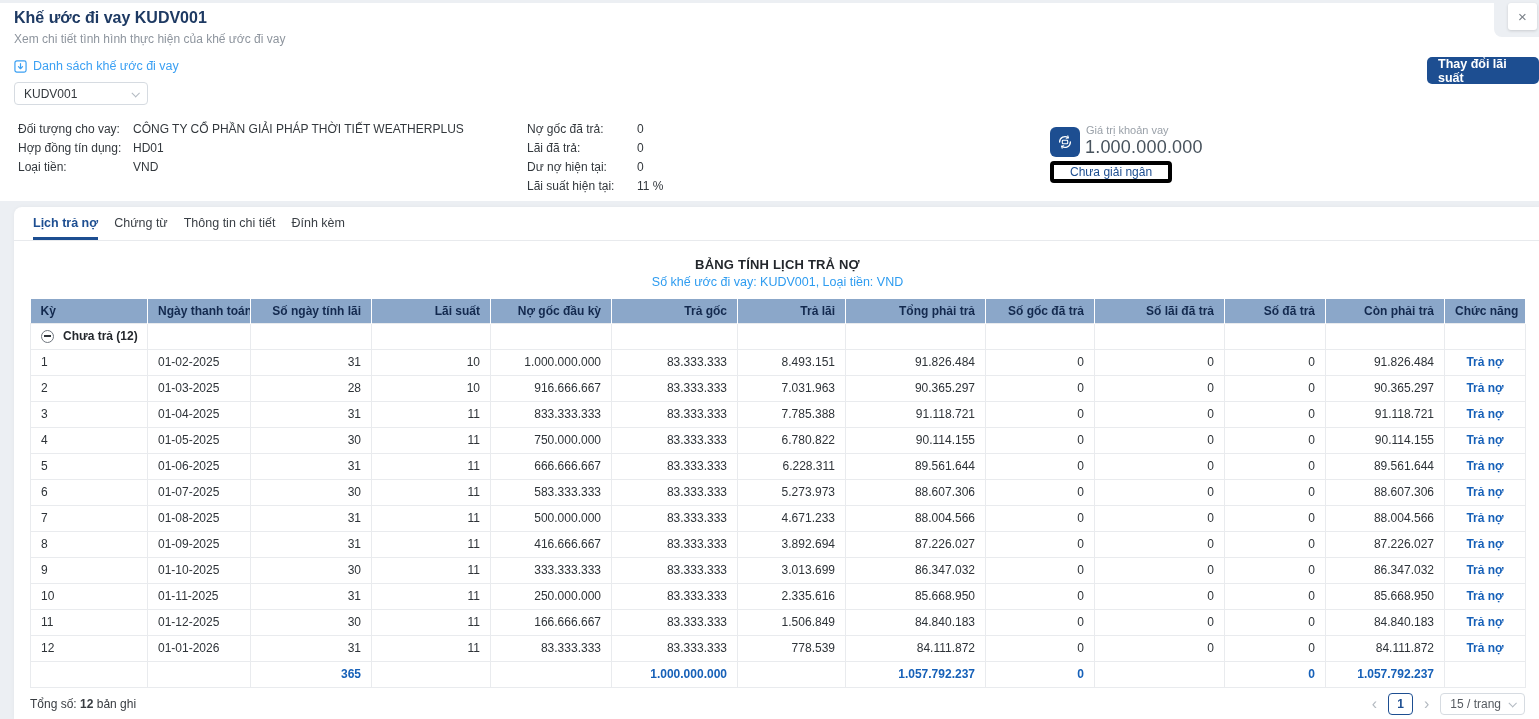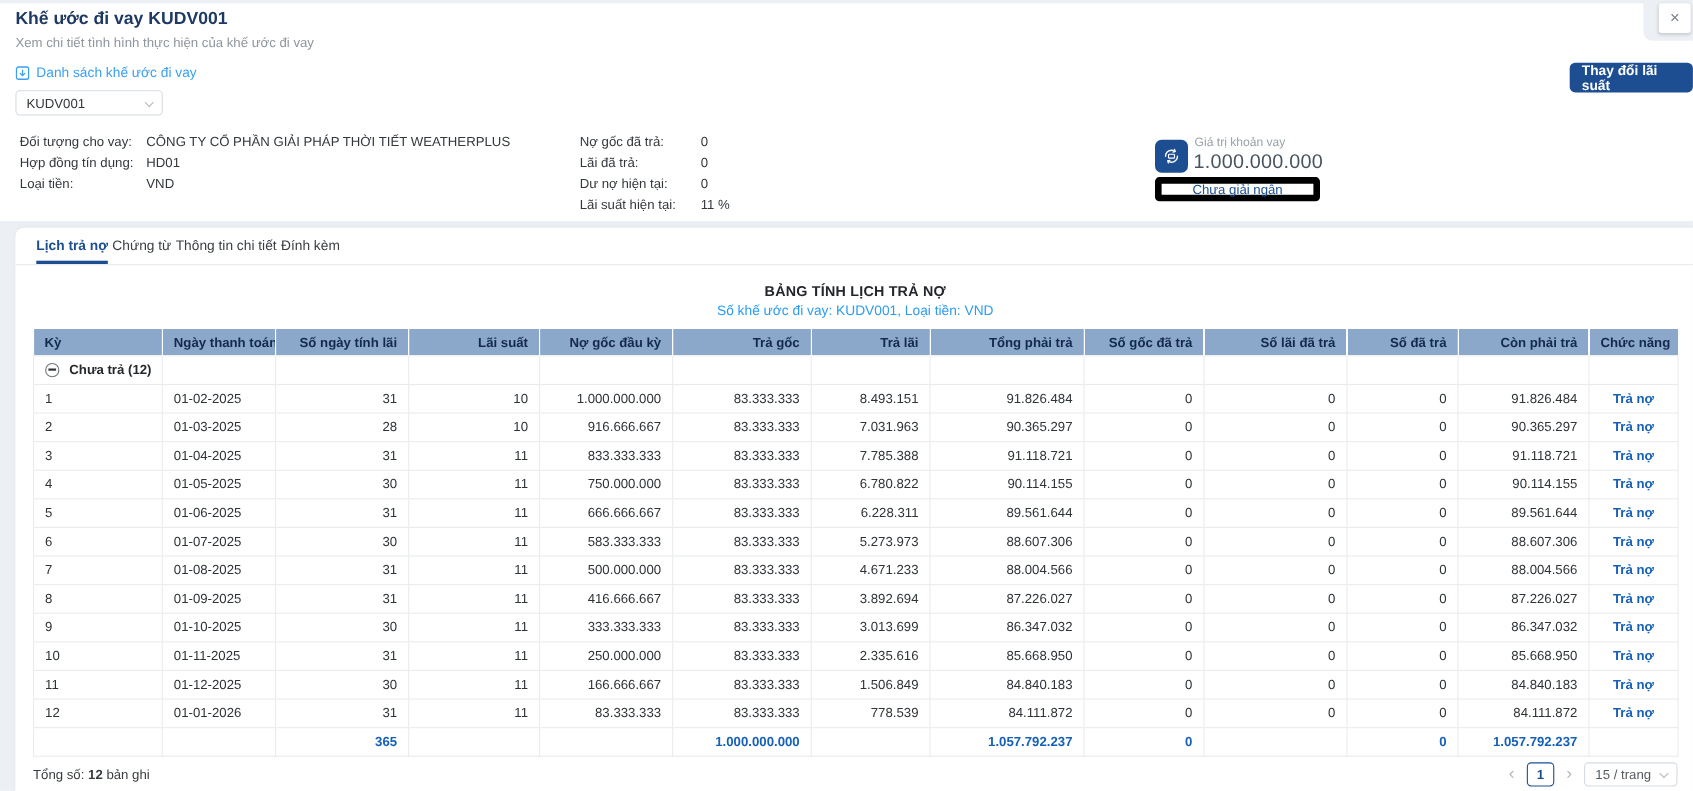--- a/index.html
+++ b/index.html
@@ -37,41 +37,41 @@
   .info-row { display:flex; height:19px; line-height:19px; }
   .info-left .info-row .info-label { width:115px; }
   .info-mid  .info-row .info-label { width:110px; }
   .info-label { color:#33383d; }
   .info-value { color:#33383d; }
 
   .loan-icon-box { position:absolute; left:1050px; top:124px; width:30px; height:30px;
                    background:#1d4e91; border-radius:6px; display:flex; align-items:center; justify-content:center; }
   .loan-value-label { position:absolute; left:1086px; top:121px; font-size:11px; color:#9aa1a9; }
   .loan-value { position:absolute; left:1085px; top:134px; font-size:18px; color:#48535d; font-weight:500; letter-spacing:.2px; }
-  .status-badge { position:absolute; left:1050px; top:158px; height:22px; padding:0 28px;
-                  border:6px solid #000000; border-radius:4px; color:#1d4e91;
+  .status-badge { position:absolute; left:1050px; top:158px; height:22px; padding:0 16px;
+                  border:4px solid #000000; border-radius:4px; color:#1d4e91;
                   display:inline-flex; align-items:center; background:#fff; }
 
   .rate-button { position:absolute; left:1427px; top:54px; height:27px; display:flex; align-items:stretch;
                  background:#1d4e91; border-radius:5px; color:#fff; font-size:12.5px; font-weight:700; cursor:pointer;flex-direction:column; }
   .rate-button .rate-label { display:flex; align-items:center; padding:0 11px; }
   .rate-button .rate-divider { width:1px; background:rgba(255,255,255,.35); margin:4px 0; }
   .rate-button .rate-caret { width:24px; display:flex; align-items:center; justify-content:center; }
 
   .corner-notch { position:absolute; left:1494px; top:0; width:45px; height:37px; background:#eceff3;
                   border-bottom-left-radius:8px; }
   .close-button { position:absolute; left:1508px; top:3px; width:29px; height:27px; background:#fff;
                   border-radius:3px; box-shadow:0 1px 3px rgba(0,0,0,.15); display:flex; align-items:center;
                   justify-content:center; color:#7a8088; font-size:15px; cursor:pointer; }
 
   
   .content-card { position:absolute; left:14px; top:207px; width:1525px; height:512px; background:#fff;
                   border-top-left-radius:8px; box-shadow:0 0 4px rgba(0,0,0,.04); }
   .tab-bar { position:absolute; left:0; top:0; right:0; height:34px; border-bottom:1px solid #e8eaed;
-             display:flex; align-items:stretch; padding-left:19px; gap:4px; }
+             display:flex; align-items:stretch; padding-left:19px; gap:16px; }
   .tab { display:flex; align-items:center; font-size:12.5px; color:#3a3f45; cursor:pointer;
          border-bottom:3px solid transparent; padding-top:2px; }
   .tab.active { color:#1d4e91; font-weight:700; border-bottom-color:#1d4e91; }
 
   .table-title { position:absolute; left:16px; top:50px; width:1495px; text-align:center;
                  font-size:13px; font-weight:700; color:#23272c; letter-spacing:.2px; }
   .table-subtitle { position:absolute; left:16px; top:68px; width:1495px; text-align:center;
                     font-size:12.5px; color:#2e9cf0; }
 
   table.schedule { position:absolute; left:16px; top:92px; width:1495px; border-collapse:collapse;

